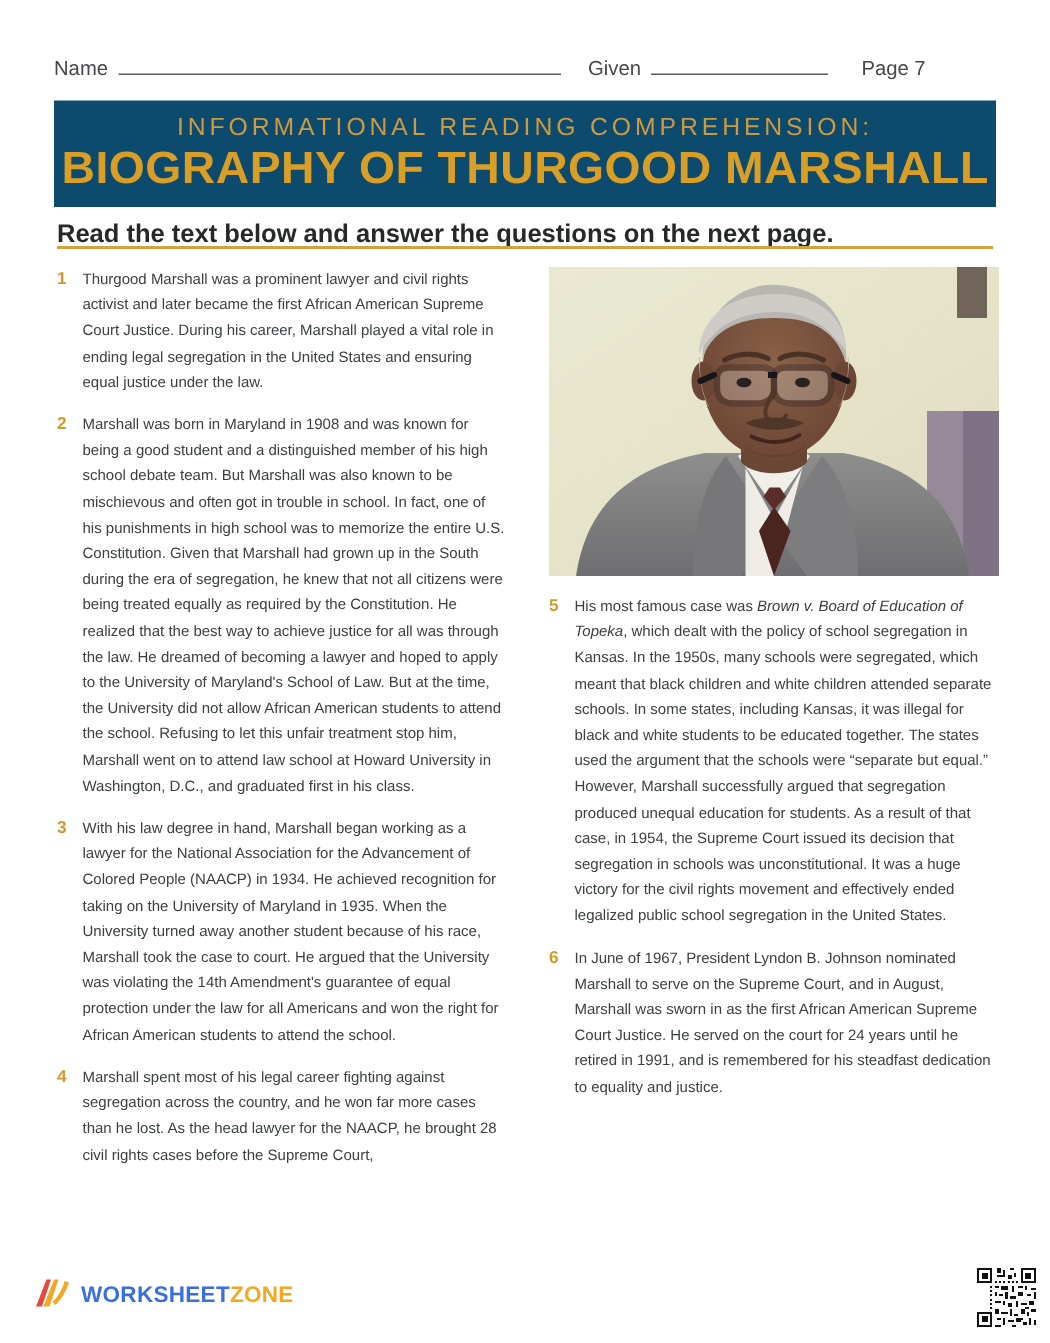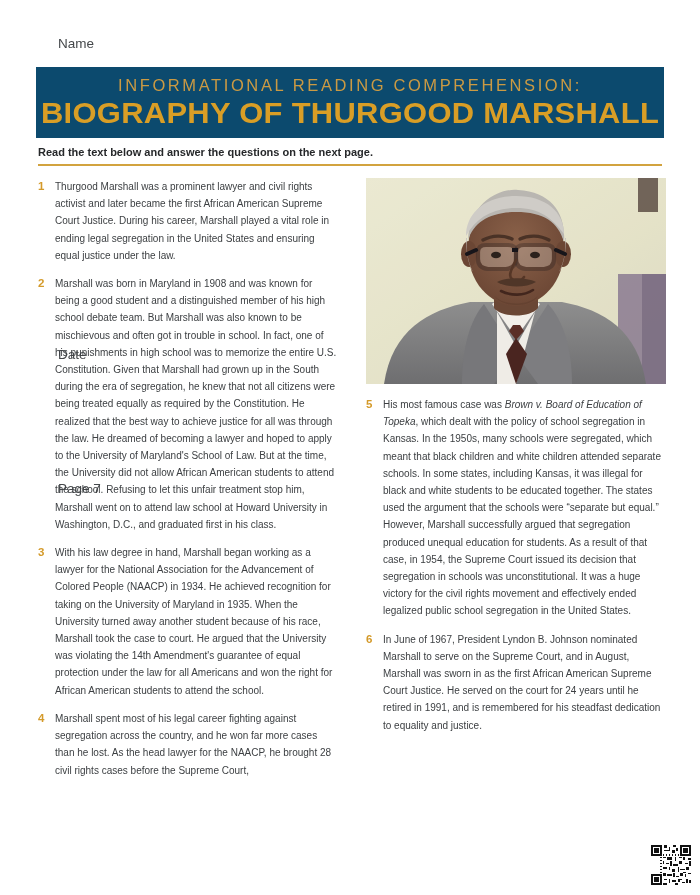--- a/index.html
+++ b/index.html
@@ -20,21 +20,20 @@
   .header-row {
     position: absolute;
     left: 36px;
     top: 36px;
     width: 628px;
     height: 22px;
     display: flex;
     align-items: baseline;
     font-size: 13.5px;
     color: #45484b;
-    flex-direction: column;
   }
   .hdr-label { white-space: nowrap; }
   .rule-name {
     flex: 0 0 295px;
     border-bottom: 1px solid #5a5d60;
     height: 13px;
     margin: 0 0 0 7px;
   }
   .rule-date {
     flex: 0 0 118px;
@@ -75,21 +74,21 @@
     white-space: nowrap;
     transform: scaleX(1.03);
   }
 
   
   .instruction {
     position: absolute;
     left: 38px;
     top: 146px;
     width: 624px;
-    font-size: 11px;
+    font-size: 17px;
     font-weight: 700;
     color: #26282a;
   }
   .gold-rule {
     position: absolute;
     left: 38px;
     top: 164px;
     width: 624px;
     height: 2px;
     background: #d2a33f;
@@ -188,21 +187,21 @@
     background: #ffffff;
     display: block;
   }
 </style>
 </head>
 <body>
 
 <div class="header-row">
   <span class="hdr-label">Name</span>
   <span class="rule-name"></span>
-  <span class="hdr-label hdr-date">Date</span>
+  <span class="hdr-label hdr-date">Given</span>
   <span class="rule-date"></span>
   <span class="hdr-label hdr-page">Page 7</span>
 </div>
 
 <div class="banner">
   <div class="banner-kicker">INFORMATIONAL READING COMPREHENSION:</div>
   <div class="banner-title">BIOGRAPHY OF THURGOOD MARSHALL</div>
 </div>
 
 <div class="instruction">Read the text below and answer the questions on the next page.</div>
@@ -318,20 +317,28 @@
     <div class="para">
       <span class="para-num">6</span>
       <span class="para-body">In June of 1967, President Lyndon B. Johnson nominated Marshall to serve on the Supreme Court, and in August, Marshall was sworn in as the first African American Supreme Court Justice. He served on the court for 24 years until he retired in 1991, and is remembered for his steadfast dedication to equality and justice.</span>
     </div>
 
   </div>
 </div>
 
 <div class="footer">
 
+  <div class="logo">
+    <svg class="logo-mark" viewBox="0 0 26 26">
+      <path d="M2 21 L9 3 L12 3 L6 21 Z" fill="#e8453c"></path>
+      <path d="M7 21 L14 3 L17 3 L11 21 Z" fill="#f5a623"></path>
+      <path d="M13 18 C17 14 20 9 21 4 L24 5 C22 11 19 16 15 20 Z" fill="#f5a623"></path>
+    </svg>
+    <span class="logo-text"><span class="logo-w">WORKSHEET</span><span class="logo-z">ZONE</span></span>
+  </div>
 
   <div class="scan-wrap">
     <svg class="qr" viewBox="0 0 29 29" shape-rendering="crispEdges">
       <rect width="29" height="29" fill="#ffffff"></rect>
       <g fill="#111111">
 
         <rect x="1" y="1" width="7" height="1"></rect>
           <rect x="1" y="7" width="7" height="1"></rect>
         <rect x="1" y="1" width="1" height="7"></rect>
           <rect x="7" y="1" width="1" height="7"></rect>

